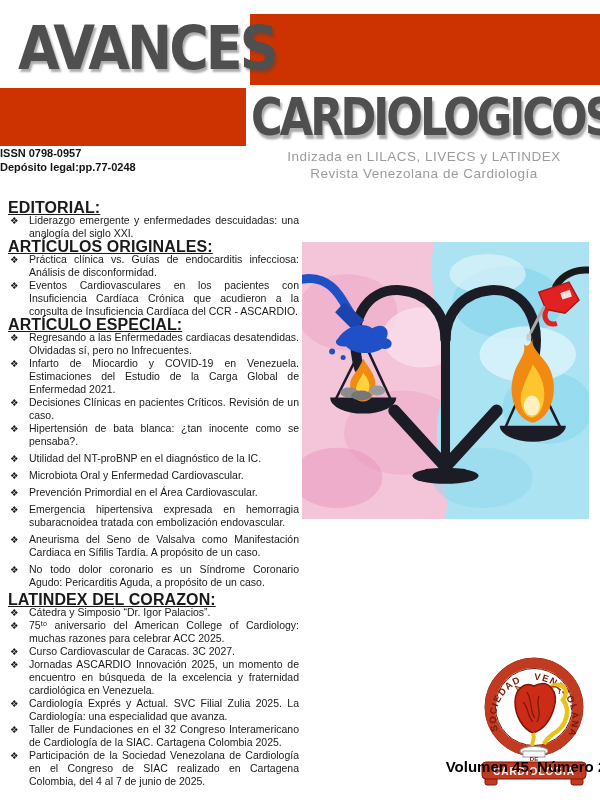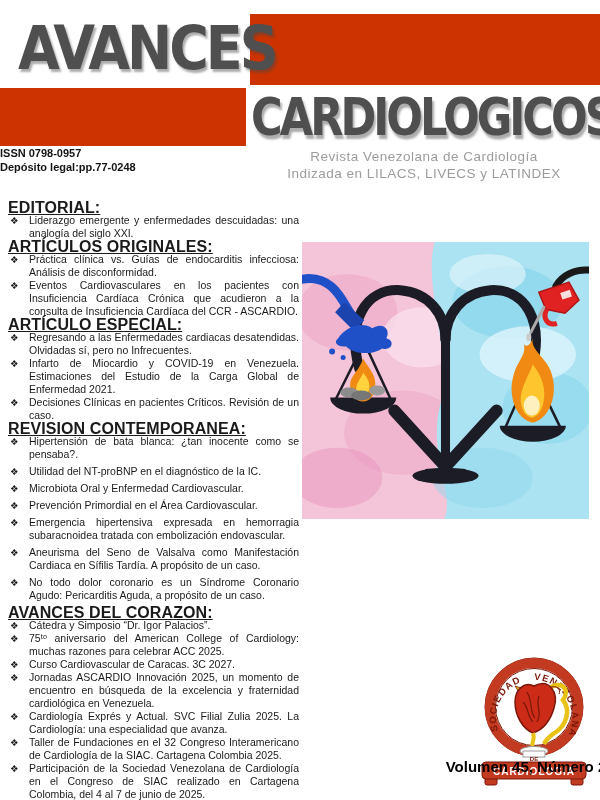--- a/index.html
+++ b/index.html
@@ -49,22 +49,22 @@
   <div class="abs bar bar-bottom"></div>
   <div class="abs mast-title t-avances">AVANCES</div>
   <div class="abs mast-title t-cardio">CARDIOLOGICOS</div>
 
   <div class="abs issn-block">
     <div>ISSN 0798-0957</div>
     <div>Depósito legal:pp.77-0248</div>
   </div>
 
   <div class="abs subtitle">
+    <div>Indizada en LILACS, LIVECS y LATINDEX</div>
     <div>Revista Venezolana de Cardiología</div>
-    <div>Indizada en LILACS, LIVECS y LATINDEX</div>
   </div>
 
   <div class="abs toc">
       <div class="toc-section">
         <div class="toc-heading">EDITORIAL:</div>
         <div class="toc-item">
           <span class="bullet">❖</span>
           <span class="toc-text">Liderazgo emergente y enfermedades descuidadas: una analogía del siglo XXI.</span>
         </div>
       </div>
@@ -90,21 +90,20 @@
           <span class="toc-text">Infarto de Miocardio y COVID-19 en Venezuela. Estimaciones del Estudio de la Carga Global de Enfermedad 2021.</span>
         </div>
       </div>
       <div class="toc-section">
         <div class="toc-item">
           <span class="bullet">❖</span>
           <span class="toc-text">Decisiones Clínicas en pacientes Críticos. Revisión de un caso.</span>
         </div>
       </div>
       <div class="toc-section spaced">
-        <div class="toc-heading">REVISION CONTEMPORANEA:</div>
         <div class="toc-item">
           <span class="bullet">❖</span>
           <span class="toc-text">Hipertensión de bata blanca: ¿tan inocente como se pensaba?.</span>
         </div>
         <div class="toc-item">
           <span class="bullet">❖</span>
           <span class="toc-text">Utilidad del NT-proBNP en el diagnóstico de la IC.</span>
         </div>
         <div class="toc-item">
           <span class="bullet">❖</span>
@@ -123,21 +122,21 @@
         <div class="toc-item">
           <span class="bullet">❖</span>
           <span class="toc-text">Aneurisma del Seno de Valsalva como Manifestación Cardiaca en Sífilis Tardía. A propósito de un caso.</span>
         </div>
         <div class="toc-item">
           <span class="bullet">❖</span>
           <span class="toc-text">No todo dolor coronario es un Síndrome Coronario Agudo: Pericarditis Aguda, a propósito de un caso.</span>
         </div>
       </div>
       <div class="toc-section">
-        <div class="toc-heading">AVANCES DEL CORAZON:</div>
+        <div class="toc-heading">LATINDEX DEL CORAZON:</div>
         <div class="toc-item">
           <span class="bullet">❖</span>
           <span class="toc-text">Cátedra y Simposio “Dr. Igor Palacios”.</span>
         </div>
         <div class="toc-item">
           <span class="bullet">❖</span>
           <span class="toc-text">75ᵗᵒ aniversario del American College of Cardiology: muchas razones para celebrar ACC 2025.</span>
         </div>
         <div class="toc-item">
           <span class="bullet">❖</span>

